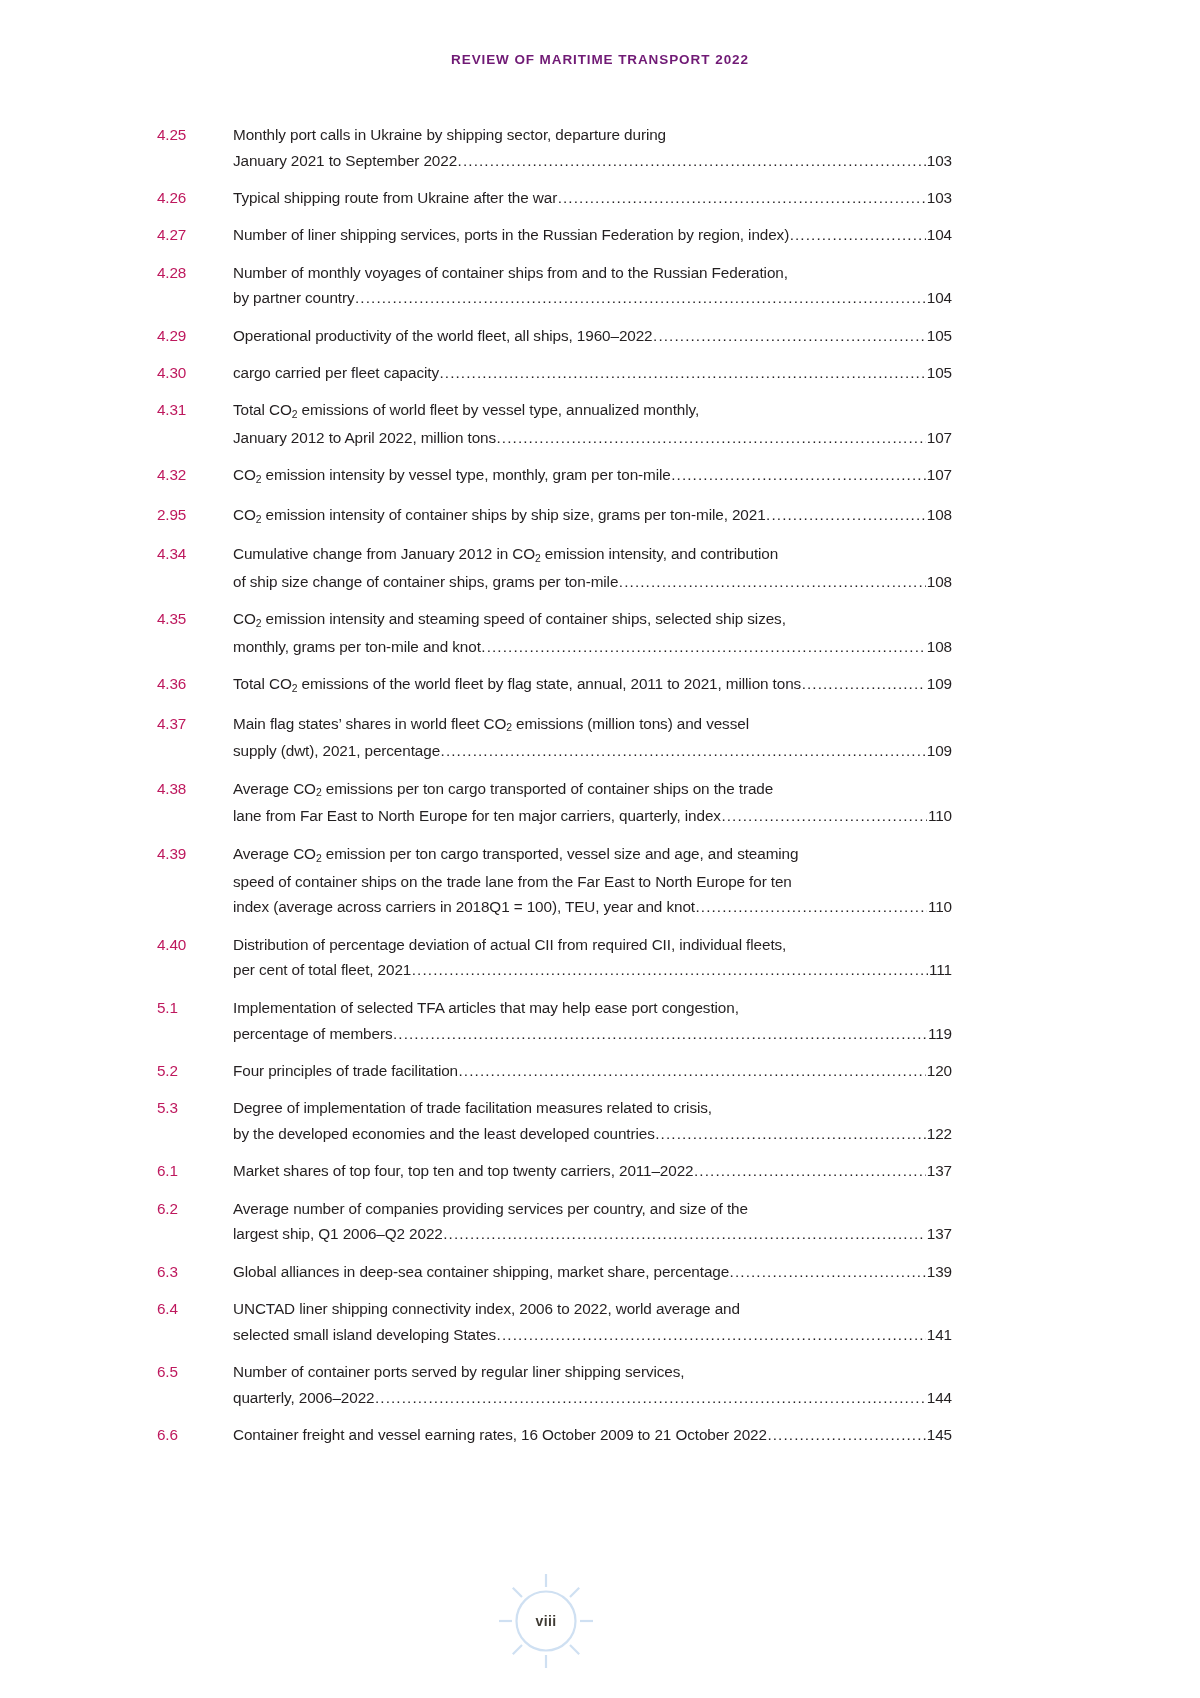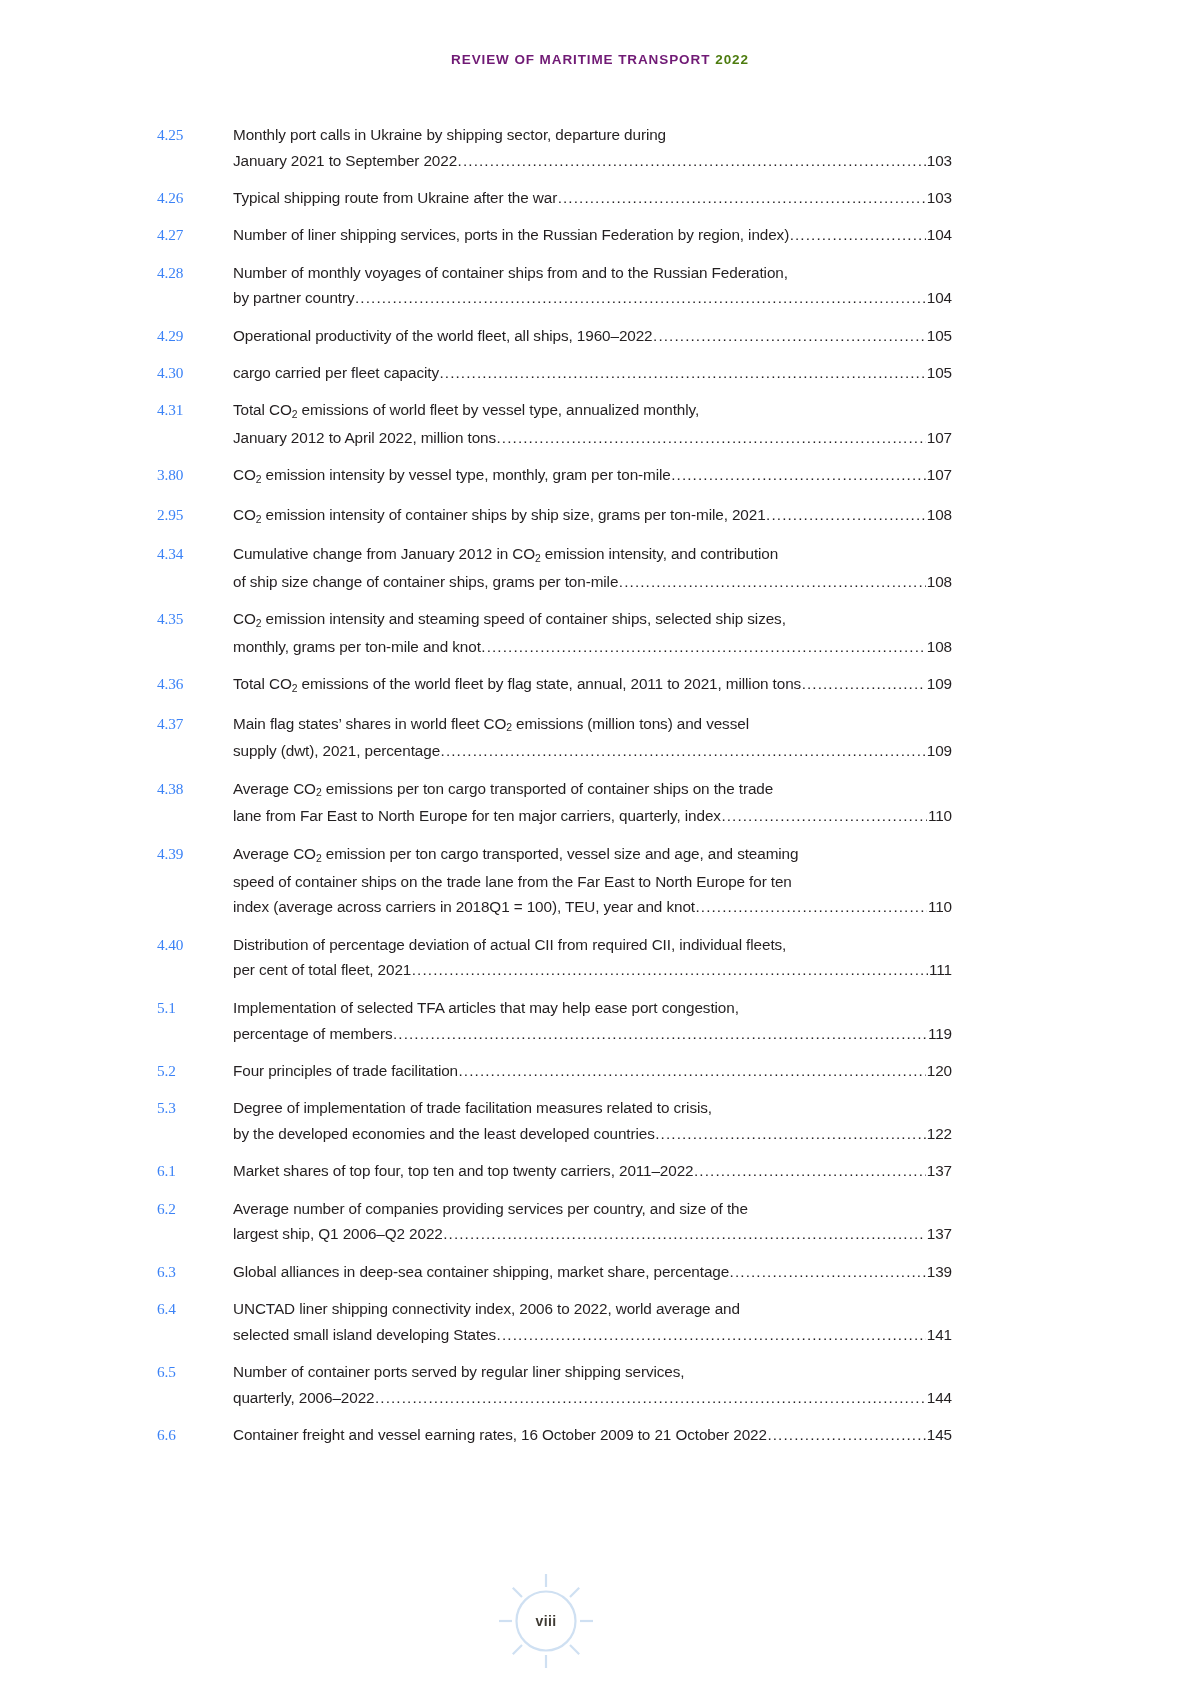--- a/index.html
+++ b/index.html
@@ -32,21 +32,21 @@
     text-align: center;
     font-size: 13.5px;
     letter-spacing: 0.9px;
     font-weight: 700;
     white-space: nowrap;
   }
   .running-header .rh-title {
     color: #701a75;
   }
   .running-header .rh-year {
-    color: #4d7c0f;
+    color: #701a75;
     margin-left: 5px;
   }
 
   
   .toc {
     position: absolute;
     top: 122px;
     left: 157px;
     width: 795px;
   }
@@ -55,23 +55,22 @@
     display: flex;
     align-items: flex-start;
     margin-bottom: 11.5px;
     font-size: 15.3px;
     line-height: 25.8px;
   }
 
   .toc-num {
     flex: 0 0 76px;
     width: 76px;
-    color: #3b82f6;
+    color: #be185d;
     letter-spacing: -0.15px;
-    font-family: Liberation Serif, serif;
   }
 
   .toc-body {
     flex: 1 1 auto;
     min-width: 0;
   }
 
   
   .toc-line {
     display: block;
@@ -224,21 +223,21 @@
         <div class="toc-body">
           <span class="toc-line">Total CO<sub>2</sub> emissions of world fleet by vessel type, annualized monthly,</span>
           <div class="toc-lastline">
             <span class="toc-text">January 2012 to April 2022, million tons</span>
             <span class="toc-dots">...........................................................................................................................................</span>
             <span class="toc-page">107</span>
           </div>
         </div>
       </div>
       <div class="toc-entry">
-        <div class="toc-num">3.80</div>
+        <div class="toc-num">4.32</div>
         <div class="toc-body">
           <div class="toc-lastline">
             <span class="toc-text">CO<sub>2</sub> emission intensity by vessel type, monthly, gram per ton-mile</span>
             <span class="toc-dots">...........................................................................................................................................</span>
             <span class="toc-page">107</span>
           </div>
         </div>
       </div>
       <div class="toc-entry">
         <div class="toc-num">2.95</div>

